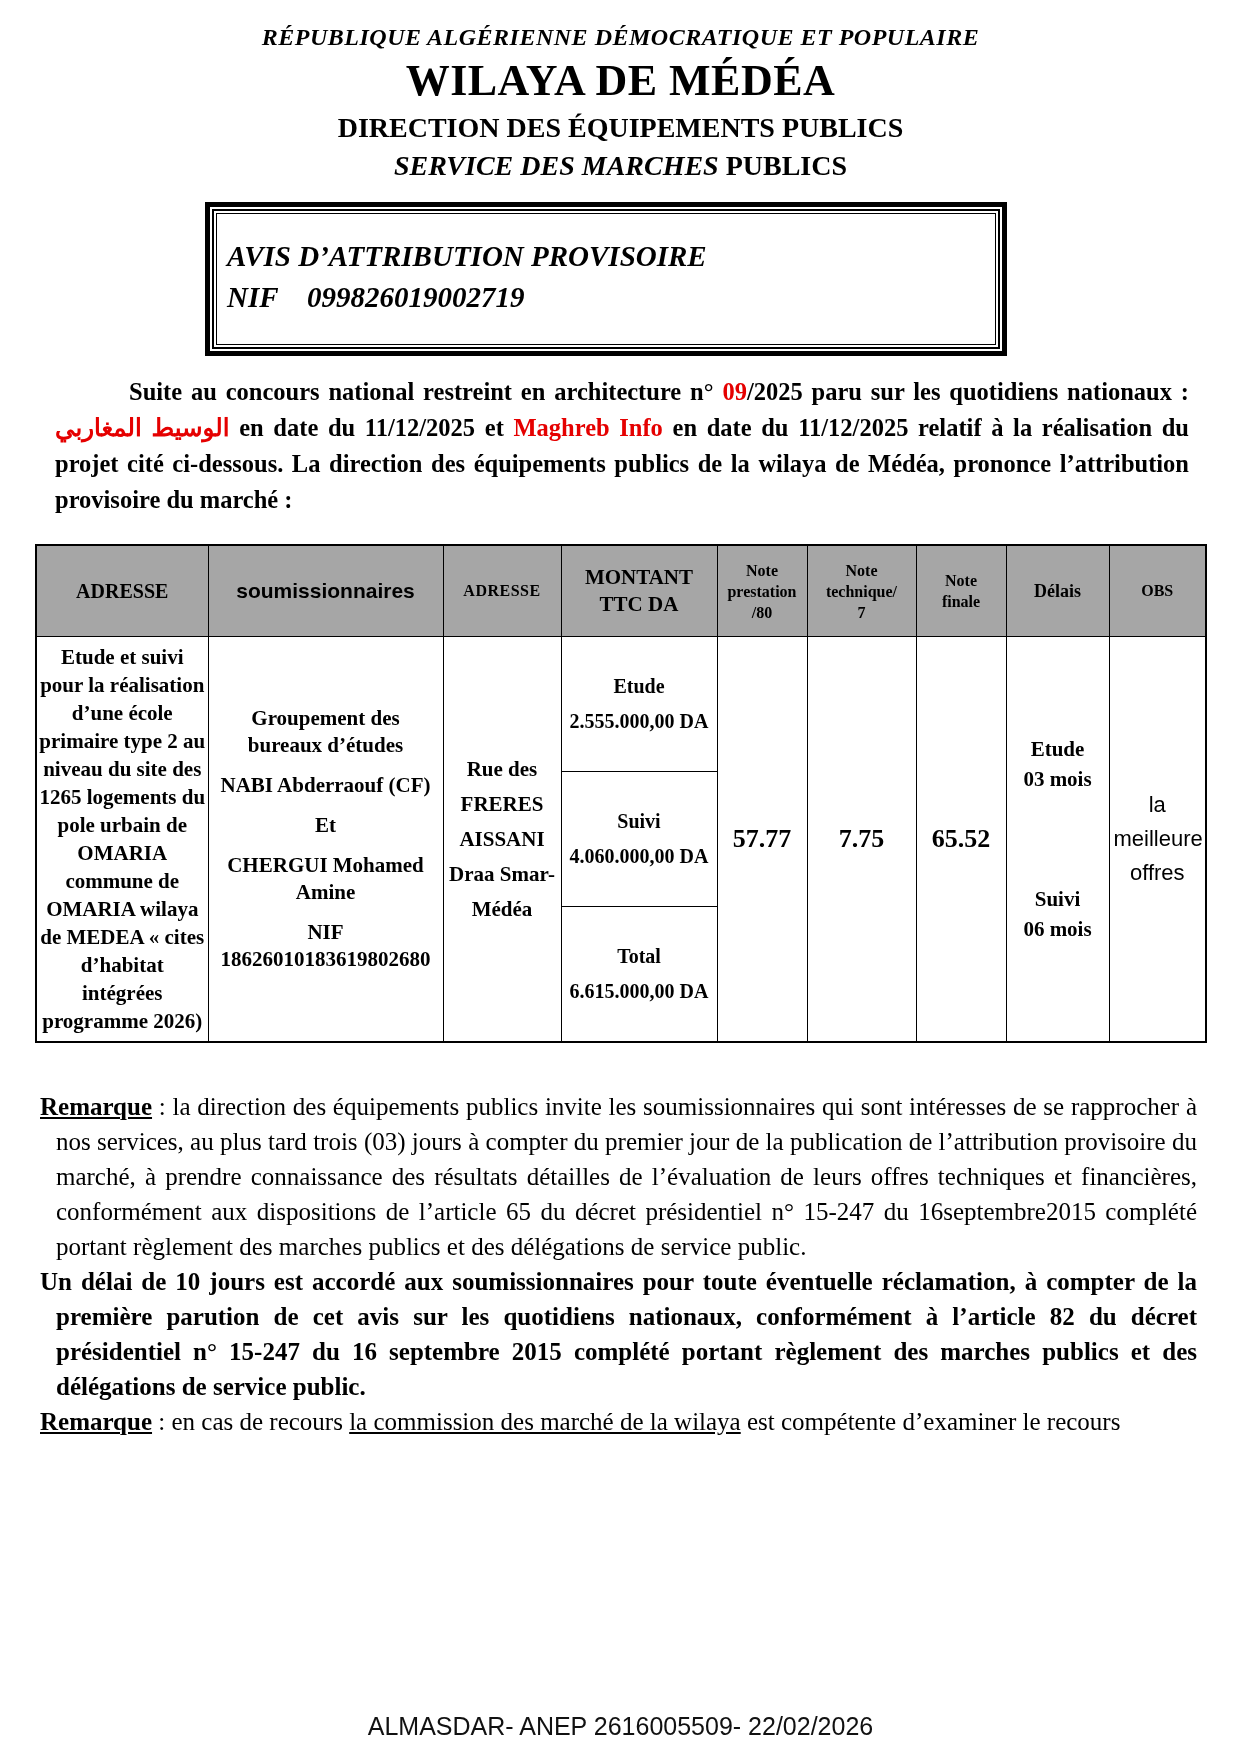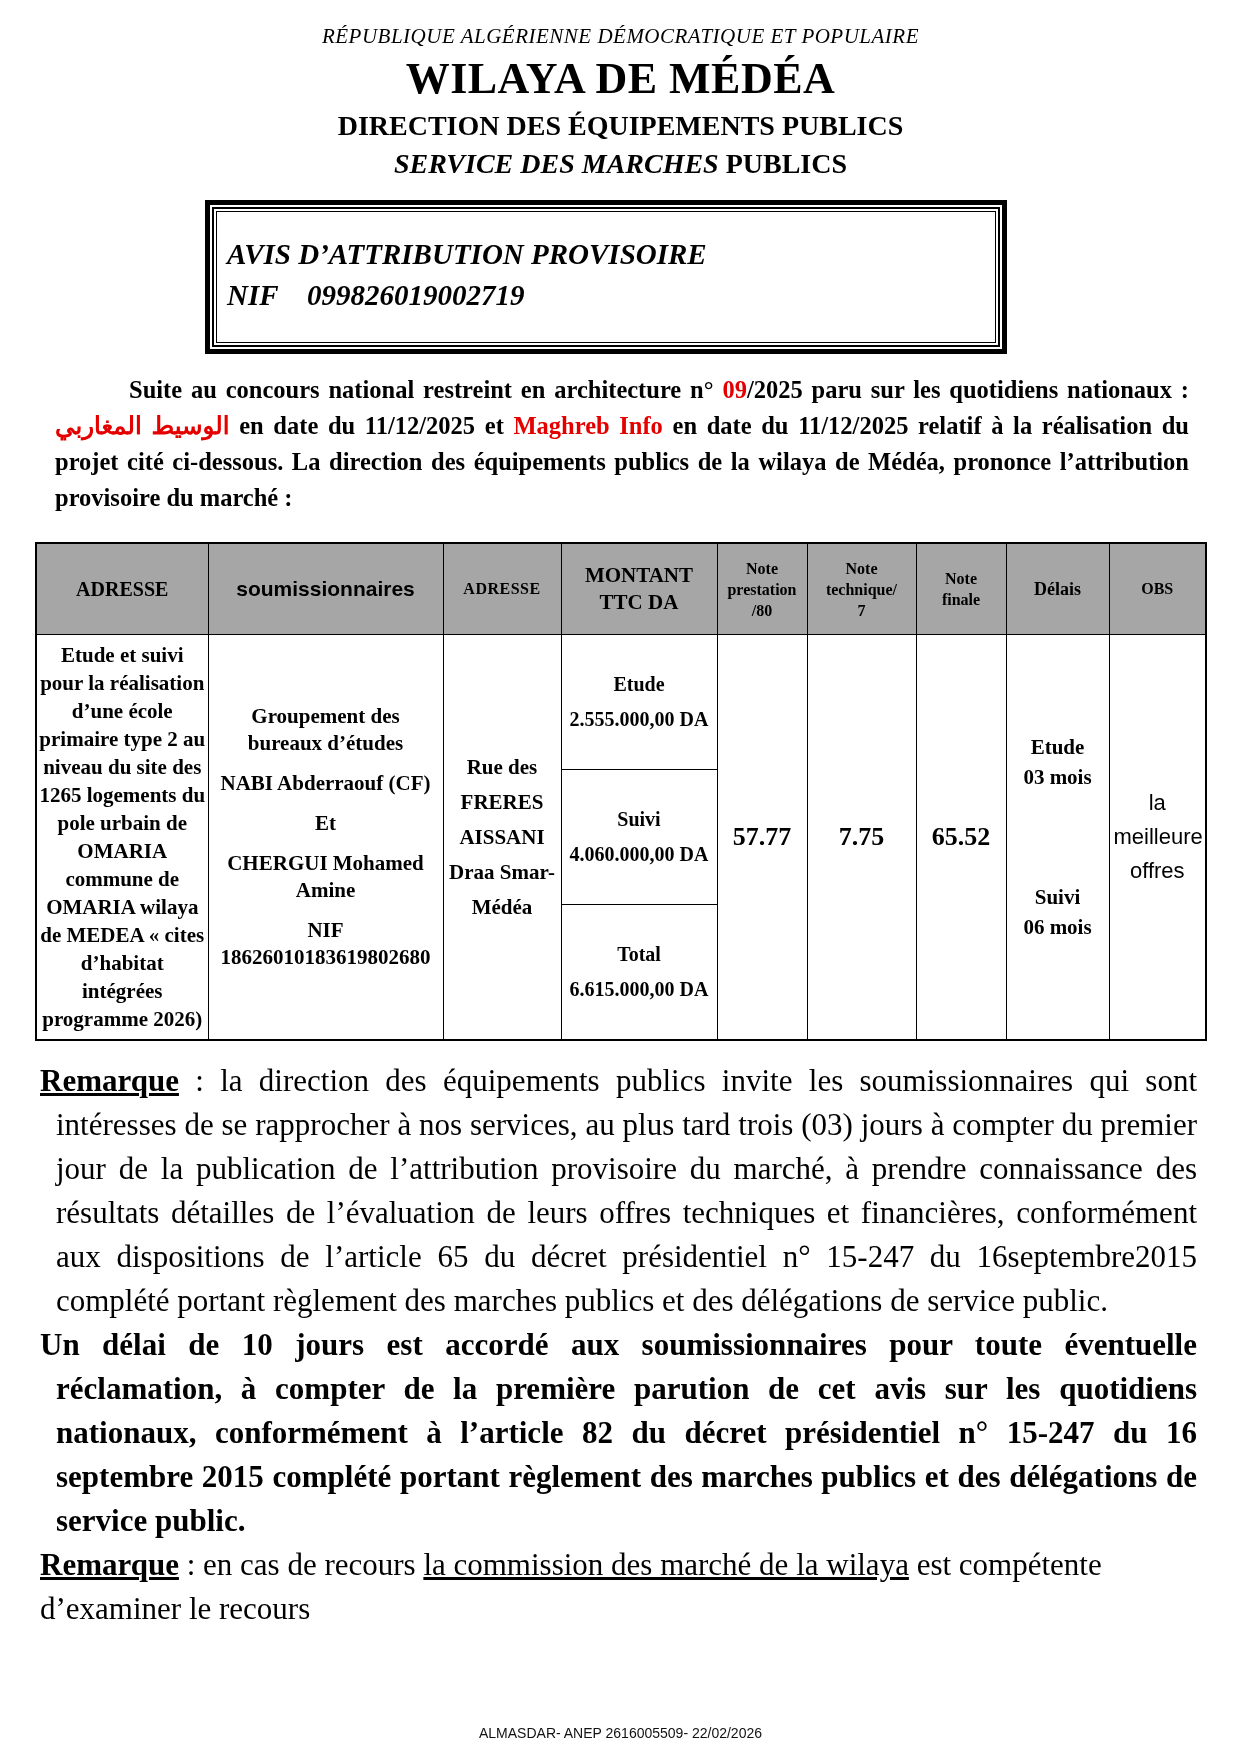--- a/index.html
+++ b/index.html
@@ -8,21 +8,21 @@
     background: #ffffff;
     position: relative;
     overflow: hidden;
     font-family: "Liberation Serif", serif;
     color: #000;
   }
   .page { position: absolute; inset: 0; }
 
   
   .doc-header { text-align: center; padding-top: 24px; }
-  .h-line1 { font-size: 21px; font-weight: normal; font-style: italic; letter-spacing: 0.5px; }
+  .h-line1 { font-size: 24px; font-weight: bold; font-style: italic; letter-spacing: 0.5px; }
   .h-line2 { font-size: 44px; font-weight: bold; margin-top: 4px; letter-spacing: 0.5px; }
   .h-line3 { font-size: 28px; font-weight: bold; margin-top: 6px; }
   .h-line4 { font-size: 28px; font-weight: bold; margin-top: 6px; }
   .h-line4 .it { font-style: italic; }
 
   
   .notice-outer {
     margin: 20px 0 0 205px;
     width: 788px;
     border: 5px solid #000;
@@ -89,32 +89,32 @@
     display: flex; flex-direction: column;
     justify-content: space-evenly; align-items: center;
   }
   .delais-line { line-height: 30px; }
   td.c-obs {
     font-family: "Liberation Sans", sans-serif;
     font-size: 22px; font-weight: normal; line-height: 34px;
   }
 
   
-  .remarks { margin: 18px 44px 0 40px; font-size: 31px; line-height: 44px; }
+  .remarks { margin: 46px 44px 0 40px; font-size: 25px; line-height: 35px; }
   .remark-p1, .remark-p2 { text-align: justify; padding-left: 16px; text-indent: -16px; }
   .remark-p2 { font-weight: bold; margin-top: 0; }
   .remark-label { font-weight: bold; text-decoration: underline; }
   .u { text-decoration: underline; }
 
   
   .doc-footer {
     position: absolute; bottom: 14px; left: 0; width: 100%;
     text-align: center;
     font-family: "Liberation Sans", sans-serif;
-    font-size: 14px; color: #111;
+    font-size: 25px; color: #111;
   }
 </style>
 </head>
 <body>
 
 <div class="page">
 
   <div class="doc-header">
     <div class="h-line1">RÉPUBLIQUE ALGÉRIENNE DÉMOCRATIQUE ET POPULAIRE</div>
     <div class="h-line2">WILAYA DE MÉDÉA</div>

